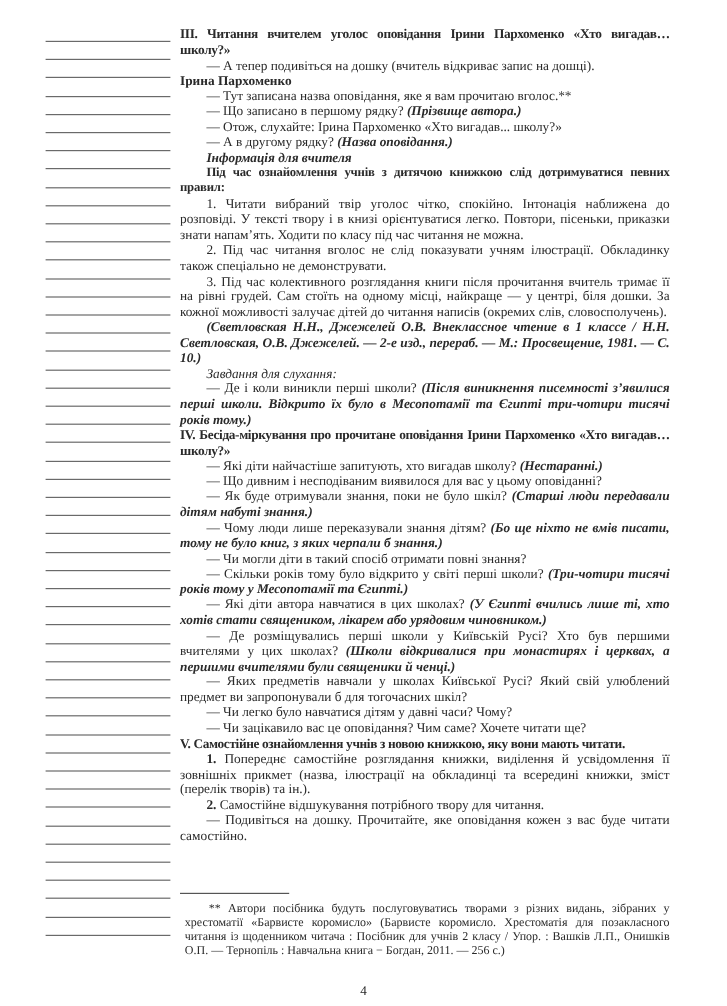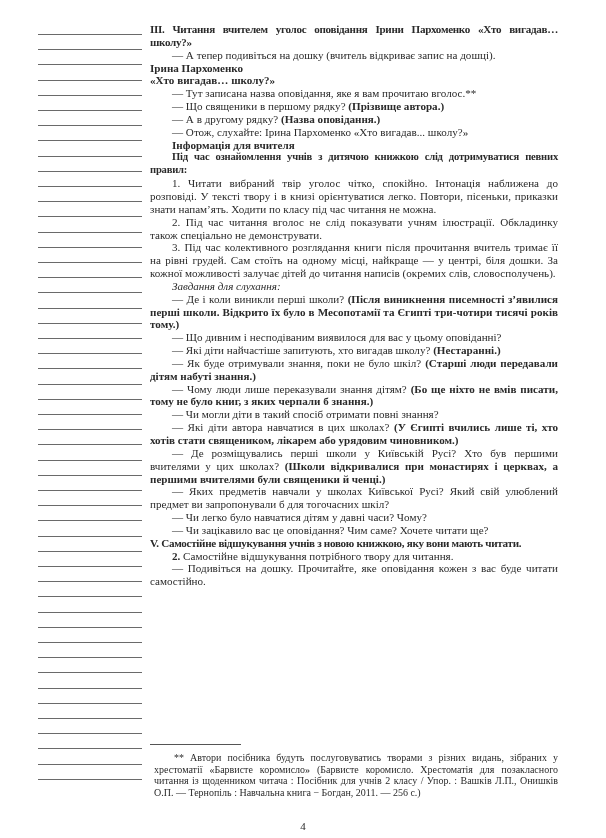--- a/index.html
+++ b/index.html
@@ -6,21 +6,21 @@
   body { width: 606px; height: 838px; position: relative; overflow: hidden;
          font-family: "Liberation Serif", "DejaVu Serif", serif; color: #2a2a2a; }
   .margin-lines { position: absolute; left: 38px; top: 0; width: 104px; height: 838px; }
   .margin-line { position: absolute; left: 0; width: 104px; height: 0; border-top: 1px solid #6a6a6a; }
   .content { position: absolute; left: 150px; top: 23px; width: 408px; font-size: 11.1px; line-height: 12.85px; }
   .content p { margin: 0; text-align: justify; }
   .indent { text-indent: 22px; }
   .center { text-align: left; }
   .b { font-weight: bold; }
   .i { font-style: italic; }
-  .bi { font-weight: bold; }
+  .bi { font-weight: bold; font-style: italic; }
   .sec { font-weight: bold; letter-spacing: -0.3px; }
   .fn-rule { position: absolute; left: 150px; top: 744px; width: 91px; border-top: 1px solid #555; }
   .footnote { position: absolute; left: 154px; top: 752px; width: 404px; font-size: 10px; line-height: 11.5px; text-align: justify; }
   .footnote .fi { text-indent: 20px; }
   .page-num { position: absolute; left: 0; width: 606px; top: 820px; text-align: center; font-size: 11px; }
 </style>
 </head>
 <body>
 
 <div class="margin-lines" id="margin-lines">
@@ -73,47 +73,50 @@
     <div class="margin-line" style="top: 733.2px;"></div>
     <div class="margin-line" style="top: 748.4px;"></div>
     <div class="margin-line" style="top: 763.6px;"></div>
     <div class="margin-line" style="top: 778.8px;"></div>
   </div>
 
 <div class="content">
   <p class="sec">III. Читання вчителем уголос оповідання Ірини Пархоменко «Хто вигадав… школу?»</p>
   <p class="indent">— А тепер подивіться на дошку (вчитель відкриває запис на дошці).</p>
   <p class="center b">Ірина Пархоменко</p>
-  <p class="center b">«Хто вигадав… школу?»</p>
   <p class="indent">— Тут записана назва оповідання, яке я вам прочитаю вголос.**</p>
-  <p class="indent"><span>— Що священики в першому рядку?</span> <span class="bi">(Прізвище автора.)</span></p>
+  <p class="indent"><span>— Що записано в першому рядку?</span> <span class="bi">(Прізвище автора.)</span></p>
+  <p class="indent">— Отож, слухайте: Ірина Пархоменко «Хто вигадав... школу?»</p>
   <p class="indent"><span>— А в другому рядку?</span> <span class="bi">(Назва оповідання.)</span></p>
-  <p class="indent">— Отож, слухайте: Ірина Пархоменко «Хто вигадав... школу?»</p>
   <p class="indent bi">Інформація для вчителя</p>
   <p class="indent b" style="font-size:10.6px;letter-spacing:-0.2px">Під час ознайомлення учнів з дитячою книжкою слід дотримуватися певних правил:</p>
   <p class="indent">1. Читати вибраний твір уголос чітко, спокійно. Інтонація наближена до розповіді. У тексті твору і в книзі орієнтуватися легко. Повтори, пісеньки, приказки знати напам’ять. Ходити по класу під час читання не можна.</p>
   <p class="indent">2. Під час читання вголос не слід показувати учням ілюстрації. Обкладинку також спеціально не демонструвати.</p>
   <p class="indent">3. Під час колективного розглядання книги після прочитання вчитель тримає її на рівні грудей. Сам стоїть на одному місці, найкраще — у центрі, біля дошки. За кожної можливості залучає дітей до читання написів (окремих слів, словосполучень).</p>
+  <p class="indent bi">(Светловская Н.Н., Джежелей О.В. Внеклассное чтение в 1 классе / Н.Н. Светловская, О.В. Джежелей. — 2-е изд., перераб. — М.: Просвещение, 1981. — С. 10.)</p>
   <p class="indent i">Завдання для слухання:</p>
   <p class="indent"><span>— Де і коли виникли перші школи?</span> <span class="bi">(Після виникнення писемності з’явилися перші школи. Відкрито їх було в Месопотамії та Єгипті три-чотири тисячі років тому.)</span></p>
 
+  <p class="sec">IV. Бесіда-міркування про прочитане оповідання Ірини Пархоменко «Хто вигадав… школу?»</p>
   <div id="s4-items">
+      <p class="indent"><span>— Які діти найчастіше запитують, хто вигадав школу?</span> <span class="bi">(Нестаранні.)</span></p>
       <p class="indent"><span>— Що дивним і несподіваним виявилося для вас у цьому оповіданні?</span></p>
-      <p class="indent"><span>— Які діти найчастіше запитують, хто вигадав школу?</span> <span class="bi">(Нестаранні.)</span></p>
       <p class="indent"><span>— Як буде отримували знання, поки не було шкіл?</span> <span class="bi">(Старші люди передавали дітям набуті знання.)</span></p>
       <p class="indent"><span>— Чому люди лише переказували знання дітям?</span> <span class="bi">(Бо ще ніхто не вмів писати, тому не було книг, з яких черпали б знання.)</span></p>
       <p class="indent"><span>— Чи могли діти в такий спосіб отримати повні знання?</span></p>
+      <p class="indent"><span>— Скільки років тому було відкрито у світі перші школи?</span> <span class="bi">(Три-чотири тисячі років тому у Месопотамії та Єгипті.)</span></p>
       <p class="indent"><span>— Які діти автора навчатися в цих школах?</span> <span class="bi">(У Єгипті вчились лише ті, хто хотів стати священиком, лікарем або урядовим чиновником.)</span></p>
       <p class="indent"><span>— Де розміщувались перші школи у Київській Русі? Хто був першими вчителями у цих школах?</span> <span class="bi">(Школи відкривалися при монастирях і церквах, а першими вчителями були священики й ченці.)</span></p>
       <p class="indent"><span>— Яких предметів навчали у школах Київської Русі? Який свій улюблений предмет ви запропонували б для тогочасних шкіл?</span></p>
       <p class="indent"><span>— Чи легко було навчатися дітям у давні часи? Чому?</span></p>
       <p class="indent"><span>— Чи зацікавило вас це оповідання? Чим саме? Хочете читати ще?</span></p>
     </div>
 
-  <p class="sec">V. Самостійне відшукування учнів з новою книжкою, яку вони мають читати.</p>
+  <p class="sec">V. Самостійне ознайомлення учнів з новою книжкою, яку вони мають читати.</p>
+  <p class="indent"><span class="b">1.</span><span> Попереднє самостійне розглядання книжки, виділення й усвідомлення її зовнішніх прикмет (назва, ілюстрації на обкладинці та всередині книжки, зміст (перелік творів) та ін.).</span></p>
   <p class="indent"><span class="b">2.</span><span> Самостійне відшукування потрібного твору для читання.</span></p>
   <p class="indent">— Подивіться на дошку. Прочитайте, яке оповідання кожен з вас буде читати самостійно.</p>
 </div>
 
 <div class="fn-rule"></div>
 <div class="footnote">
   <p class="fi" style="margin:0">** Автори посібника будуть послуговуватись творами з різних видань, зібраних у хрестоматії «Барвисте коромисло» (Барвисте коромисло. Хрестоматія для позакласного читання із щоденником читача : Посібник для учнів 2 класу / Упор. : Вашків Л.П., Онишків О.П. — Тернопіль : Навчальна книга − Богдан, 2011. — 256 с.)</p>
 </div>
 
 <div class="page-num">4</div>

